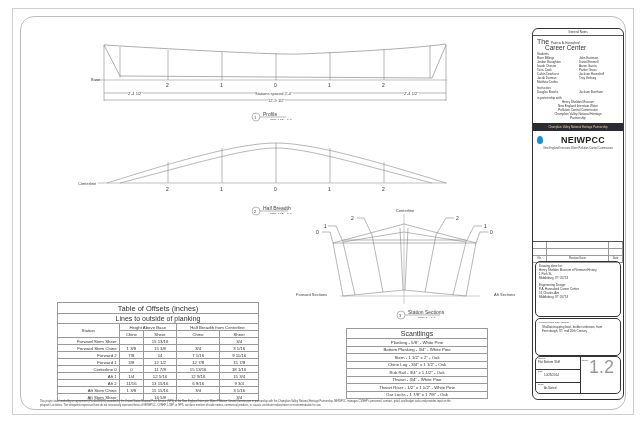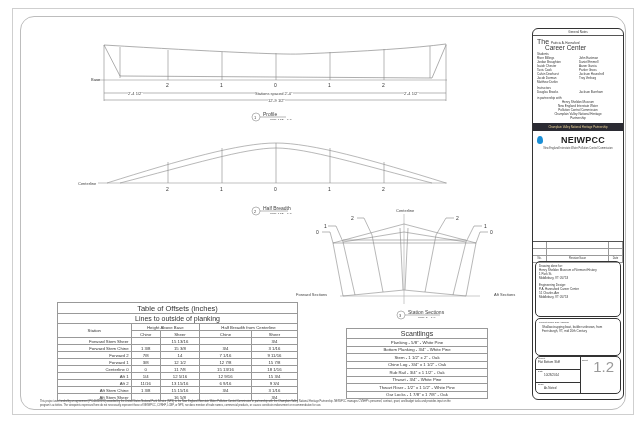--- a/index.html
+++ b/index.html
@@ -21,24 +21,24 @@
   .tb-center { text-align:center; }
   .tb-banner { background:#2b2b33; color:#f0d79a; font-size:2.8px; text-align:center; padding:2px 0; margin:2px 0; }
   .tb-logo { display:flex; align-items:center; gap:18px; padding:2px 4px; }
   .drop { width:6px; height:8px; background:#1a8fd6; border-radius:50% 50% 50% 50% / 60% 60% 40% 40%; }
   .neiw { font-size:9px; font-weight:bold; color:#222; letter-spacing:0.2px; }
   .neiw-sub { font-size:2.6px; text-align:center; color:#444; }
   .rev-table { position:absolute; left:0; right:0; top:212px; border-top:1px solid #555; }
   .rev-row { height:6px; border-bottom:1px solid #999; display:grid; grid-template-columns:14px 1fr 14px; }
   .rev-row div { border-right:1px solid #999; font-size:2.6px; text-align:center; line-height:6px; }
   .box { position:absolute; left:2px; right:2px; border:1px solid #333; border-radius:5px; font-size:3px; padding:2px 3px; line-height:4px; }
-  .sheet-no { position:absolute; right:6px; top:8px; font-size:15px; color:#999; }
+  .sheet-no { position:absolute; right:6px; top:8px; font-size:18px; color:#999; }
 
   
-  .offsets { position:absolute; left:57px; top:302px; width:241px; border-collapse:collapse; font-size:4.3px; }
+  .offsets { position:absolute; left:57px; top:302px; width:202px; border-collapse:collapse; font-size:4.3px; }
   .offsets td, .offsets th { border:1px solid #999; padding:0 2px; height:6px; text-align:center; font-weight:normal; }
   .offsets .t1 { font-size:7.5px; height:10px; }
   .offsets .t2 { font-size:7px; height:9px; }
   .offsets td.st { text-align:right; }
 
   .scant { position:absolute; left:346px; top:328px; width:142px; border-collapse:collapse; font-size:4.3px; }
   .scant td { border:1px solid #999; text-align:center; height:6.5px; padding:0; }
   .scant .st1 { font-size:7px; height:9px; }
 
   .footer { position:absolute; left:40px; top:400px; width:500px; font-size:2.6px; color:#444; line-height:3.5px; }

